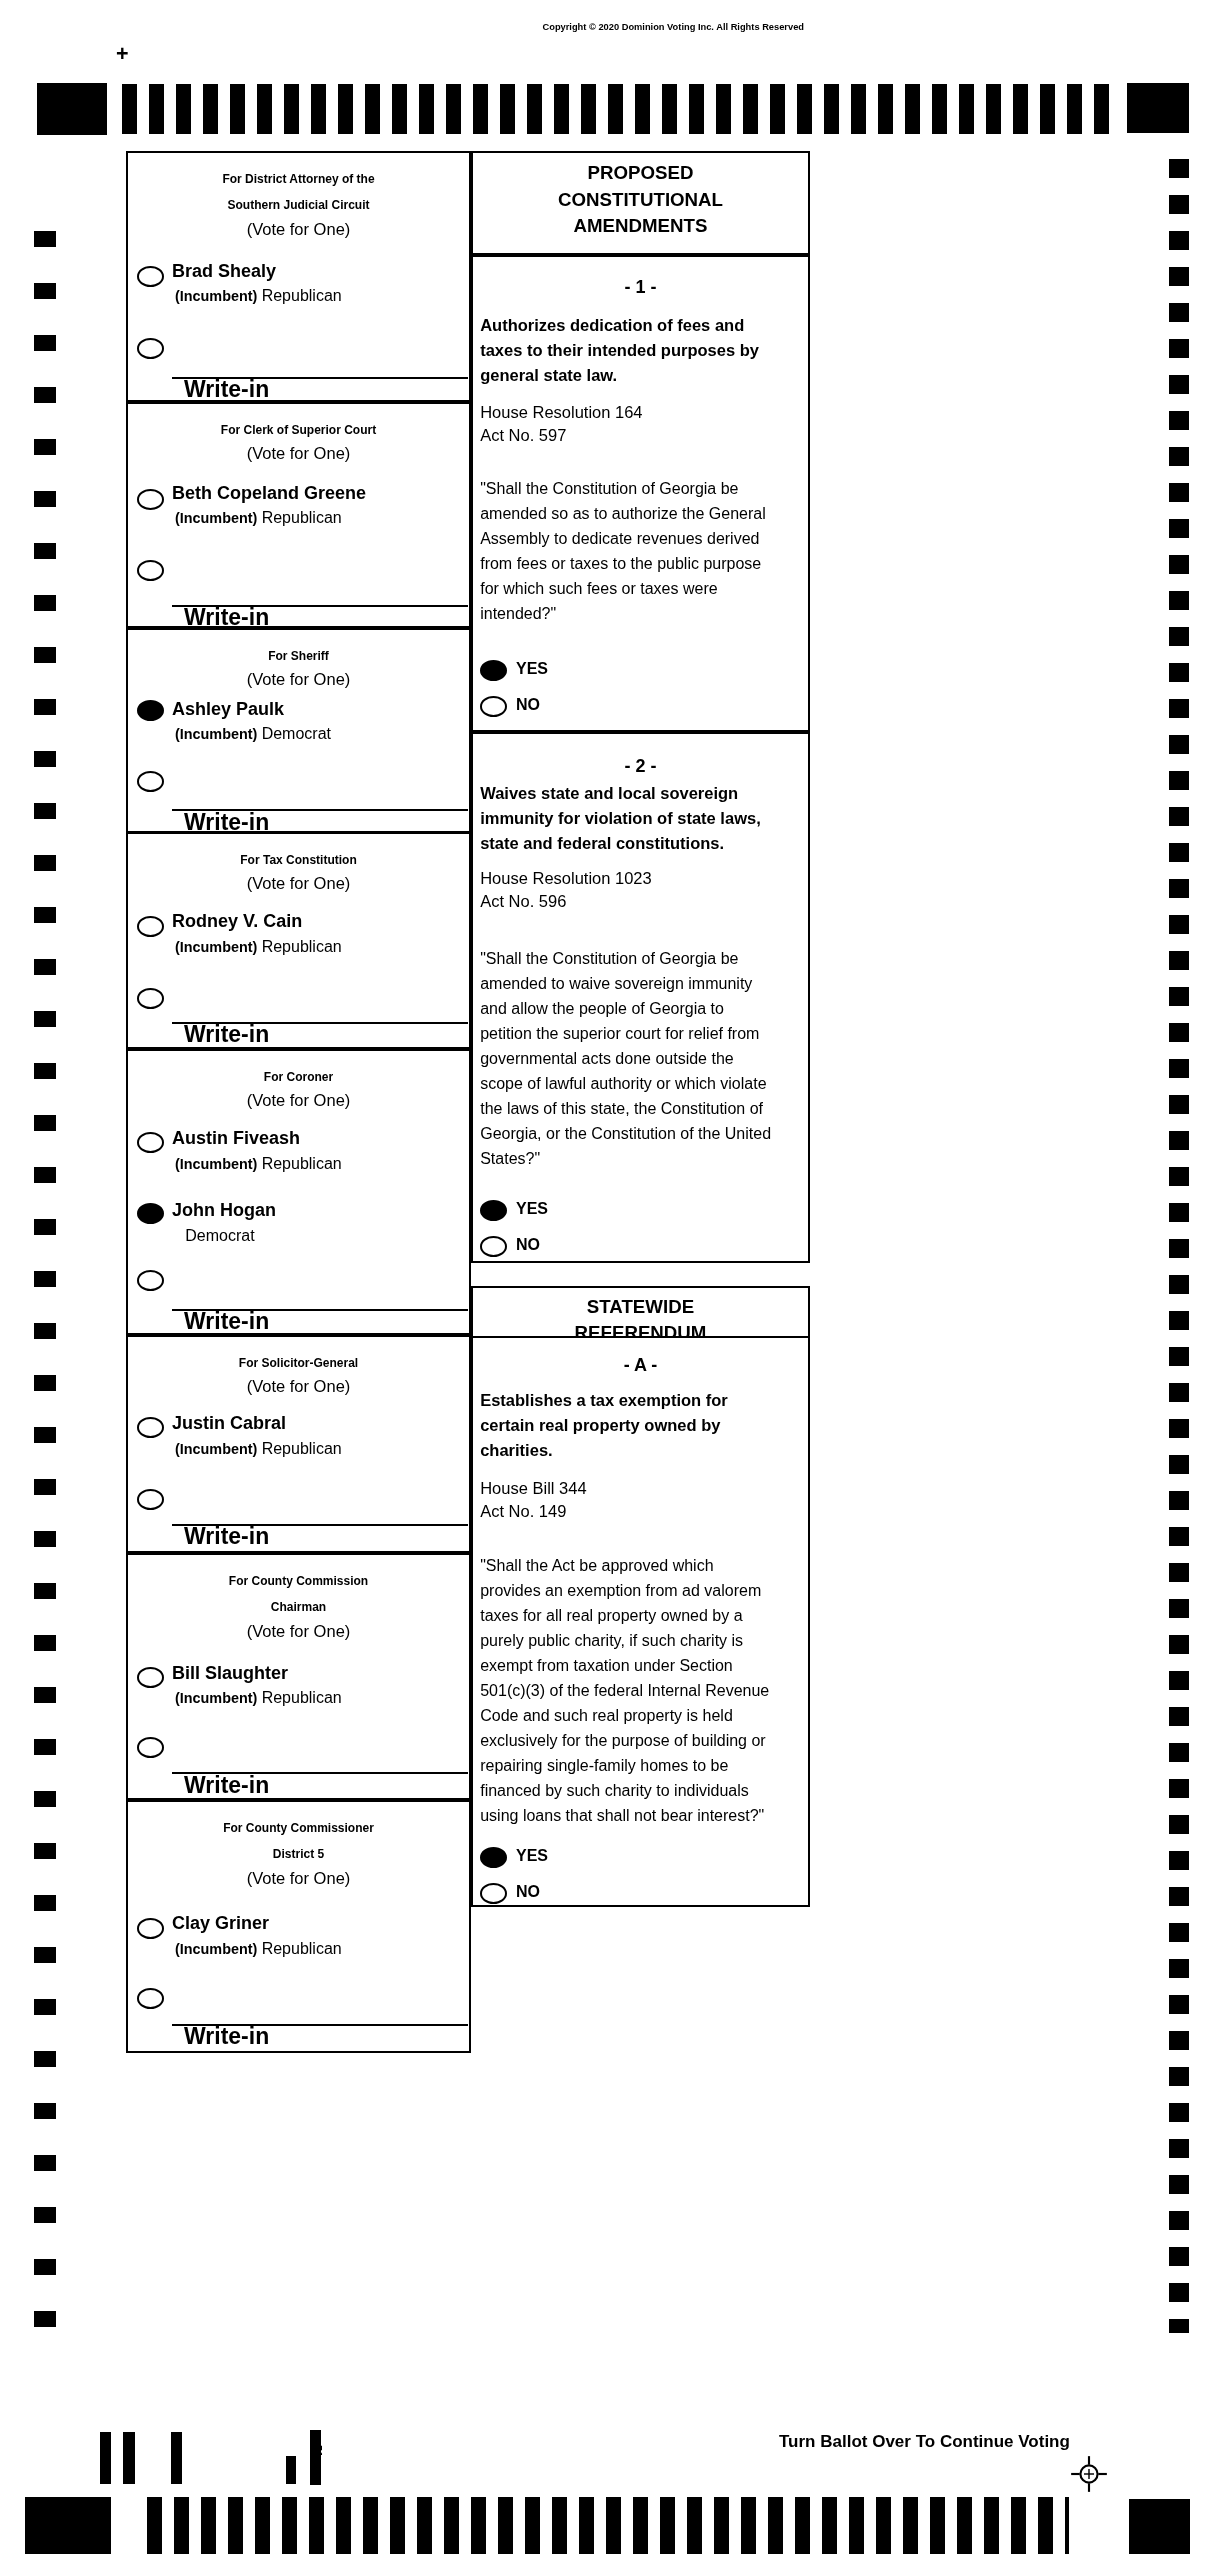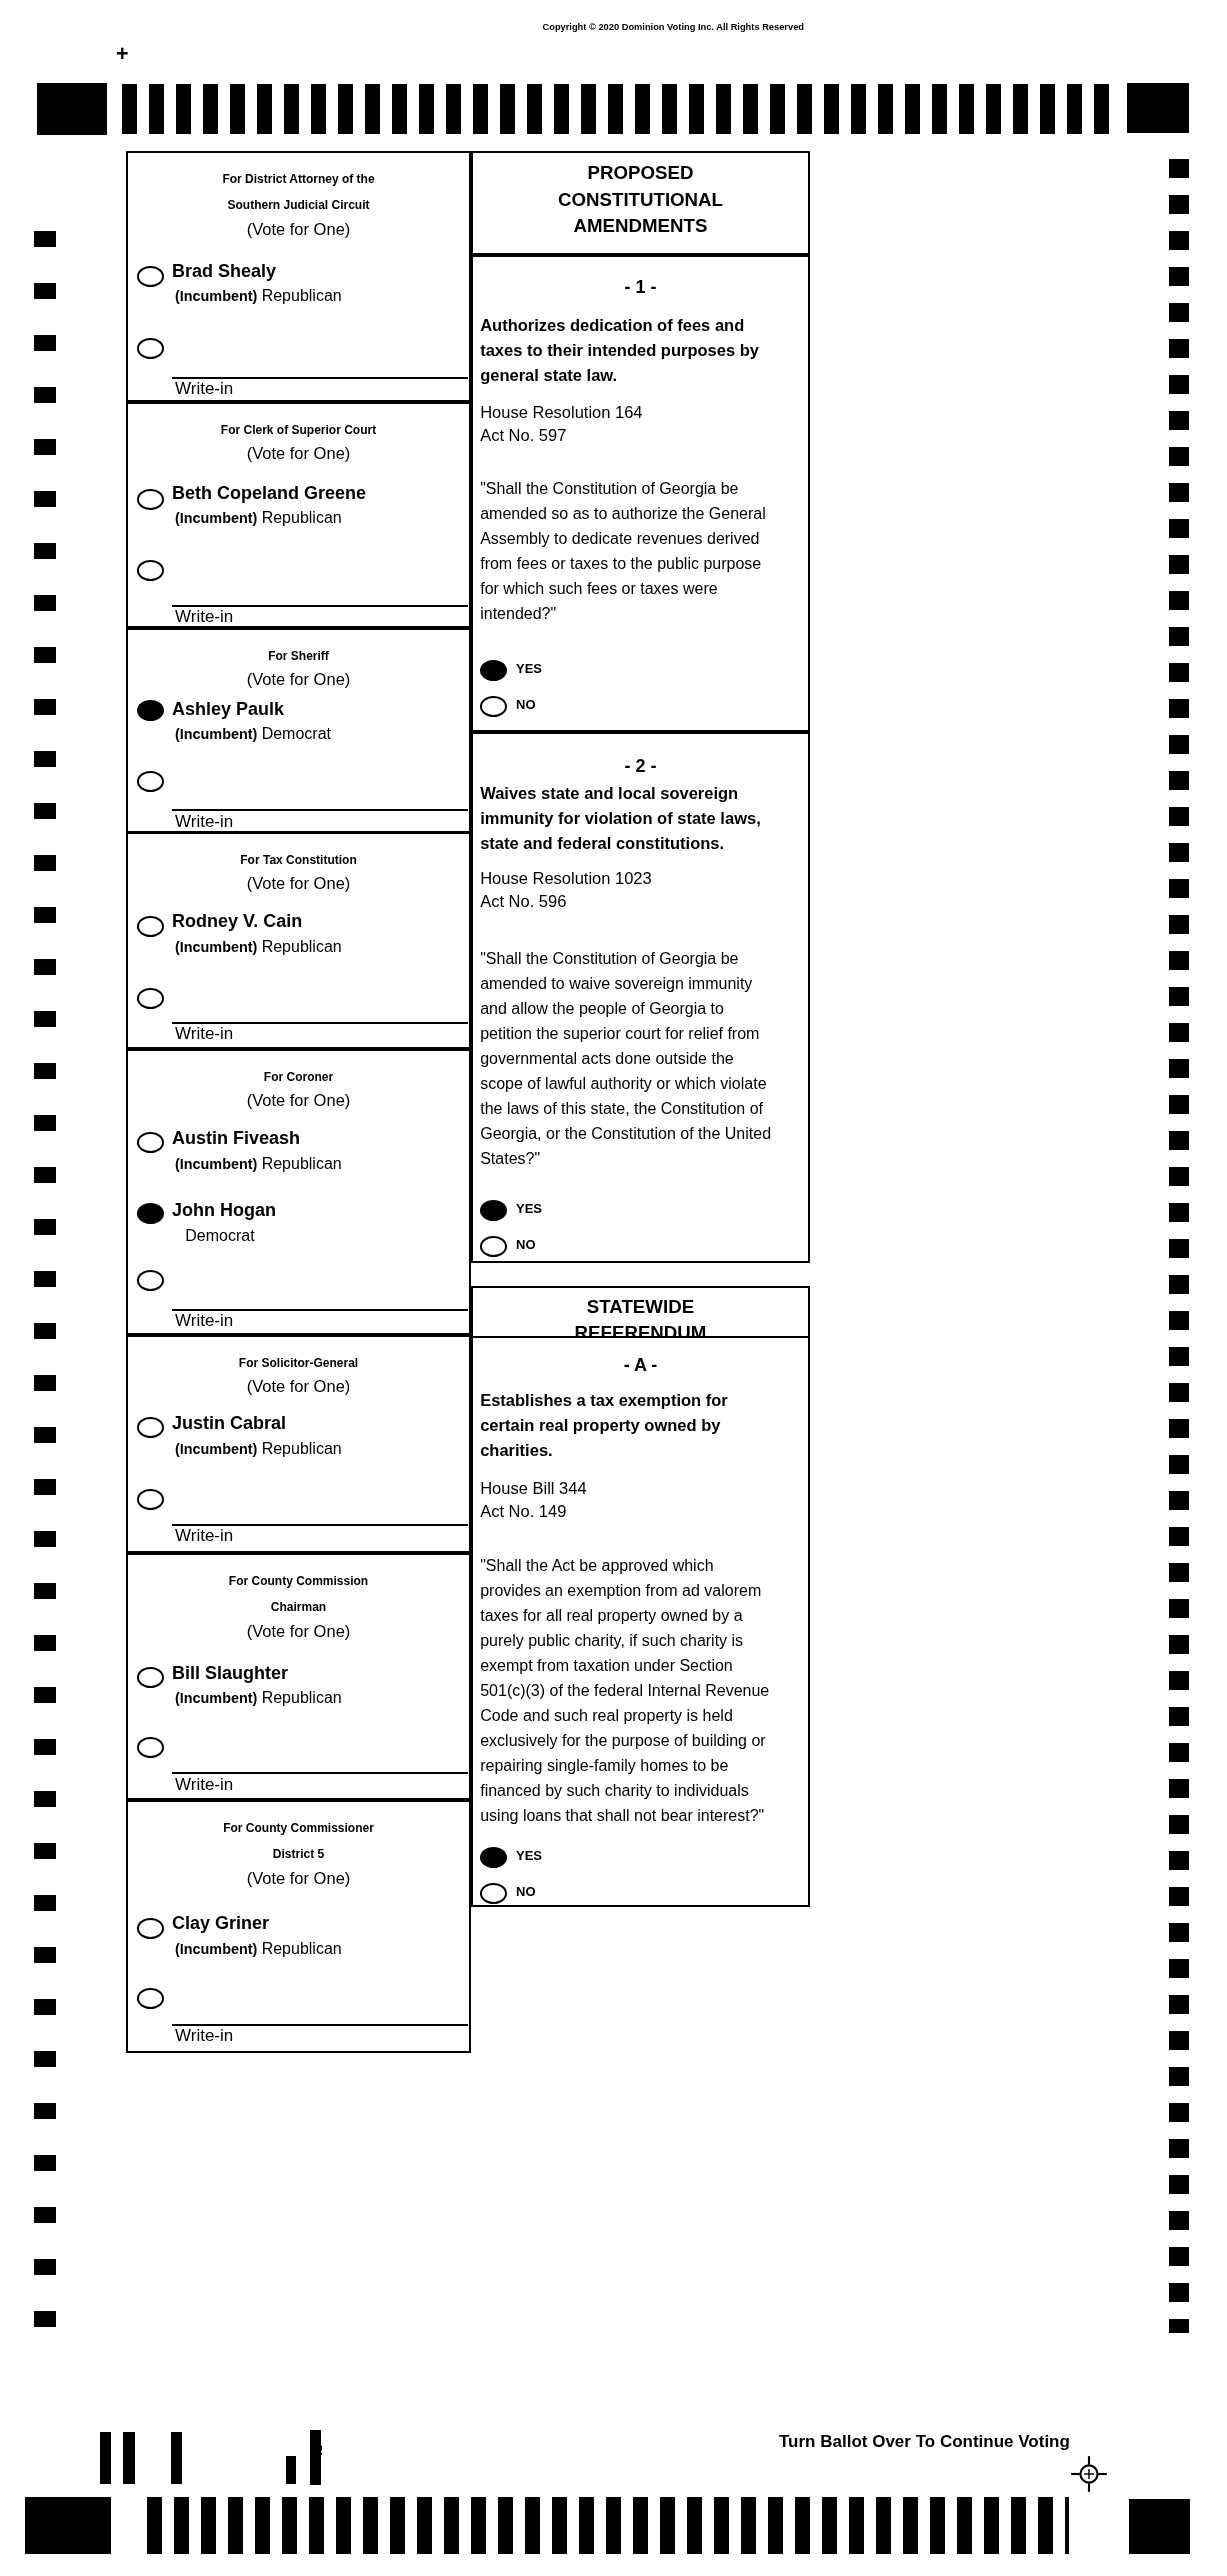--- a/index.html
+++ b/index.html
@@ -30,29 +30,29 @@
   .box{position:absolute;border:2.2px solid #000;background:#fff;box-sizing:border-box;}
   .c-title{position:absolute;left:0;right:0;text-align:center;font-weight:bold;
     font-size:12px;line-height:26px;white-space:pre-line;}
   .c-vote{position:absolute;left:0;right:0;text-align:center;font-size:16.5px;line-height:21.5px;}
   .oval{position:absolute;width:23px;height:17px;border:2.2px solid #000;border-radius:50%;background:#fff;}
   .oval.filled{background:#000;}
   .cand-name{position:absolute;font-size:18px;font-weight:bold;line-height:21.5px;white-space:nowrap;}
   .cand-detail{position:absolute;font-size:16px;line-height:18.7px;white-space:nowrap;}
   .cand-detail .qual{font-weight:bold;font-size:14.4px;margin-right:4.3px;}
   .wi-rule{position:absolute;left:44px;right:1.4px;border-top:2.2px solid #000;height:0;}
-  .wi-label{position:absolute;left:47px;font-size:17px;font-weight:normal;line-height:20px;}
+  .wi-label{position:absolute;left:56px;font-size:23px;font-weight:bold;line-height:20px;}
 
   .hdr-text{position:absolute;left:0;right:0;text-align:center;font-weight:bold;
     font-size:18.7px;line-height:26.5px;white-space:pre-line;}
   .m-number{position:absolute;left:0;right:0;text-align:center;font-weight:bold;font-size:18px;line-height:21.5px;}
   .m-summary{position:absolute;left:7.2px;right:2.9px;font-weight:bold;font-size:16.5px;line-height:25px;white-space:pre-line;}
   .m-refs{position:absolute;left:7.2px;right:2.9px;font-size:16.5px;line-height:23px;white-space:pre-line;}
   .m-question{position:absolute;left:7.2px;right:2.9px;font-size:16px;line-height:25px;white-space:pre-line;}
-  .choice-label{position:absolute;font-size:13px;font-weight:bold;line-height:21.5px;}
+  .choice-label{position:absolute;font-size:16px;font-weight:bold;line-height:21.5px;}
 
   .crosshair{position:absolute;left:1069px;top:2454px;}
 </style>
 </head>
 <body>
 
 <div class="page">
 
   <div class="copyright">Copyright © 2020 Dominion Voting Inc. All Rights Reserved</div>
   <div class="plus-mark">+</div>

